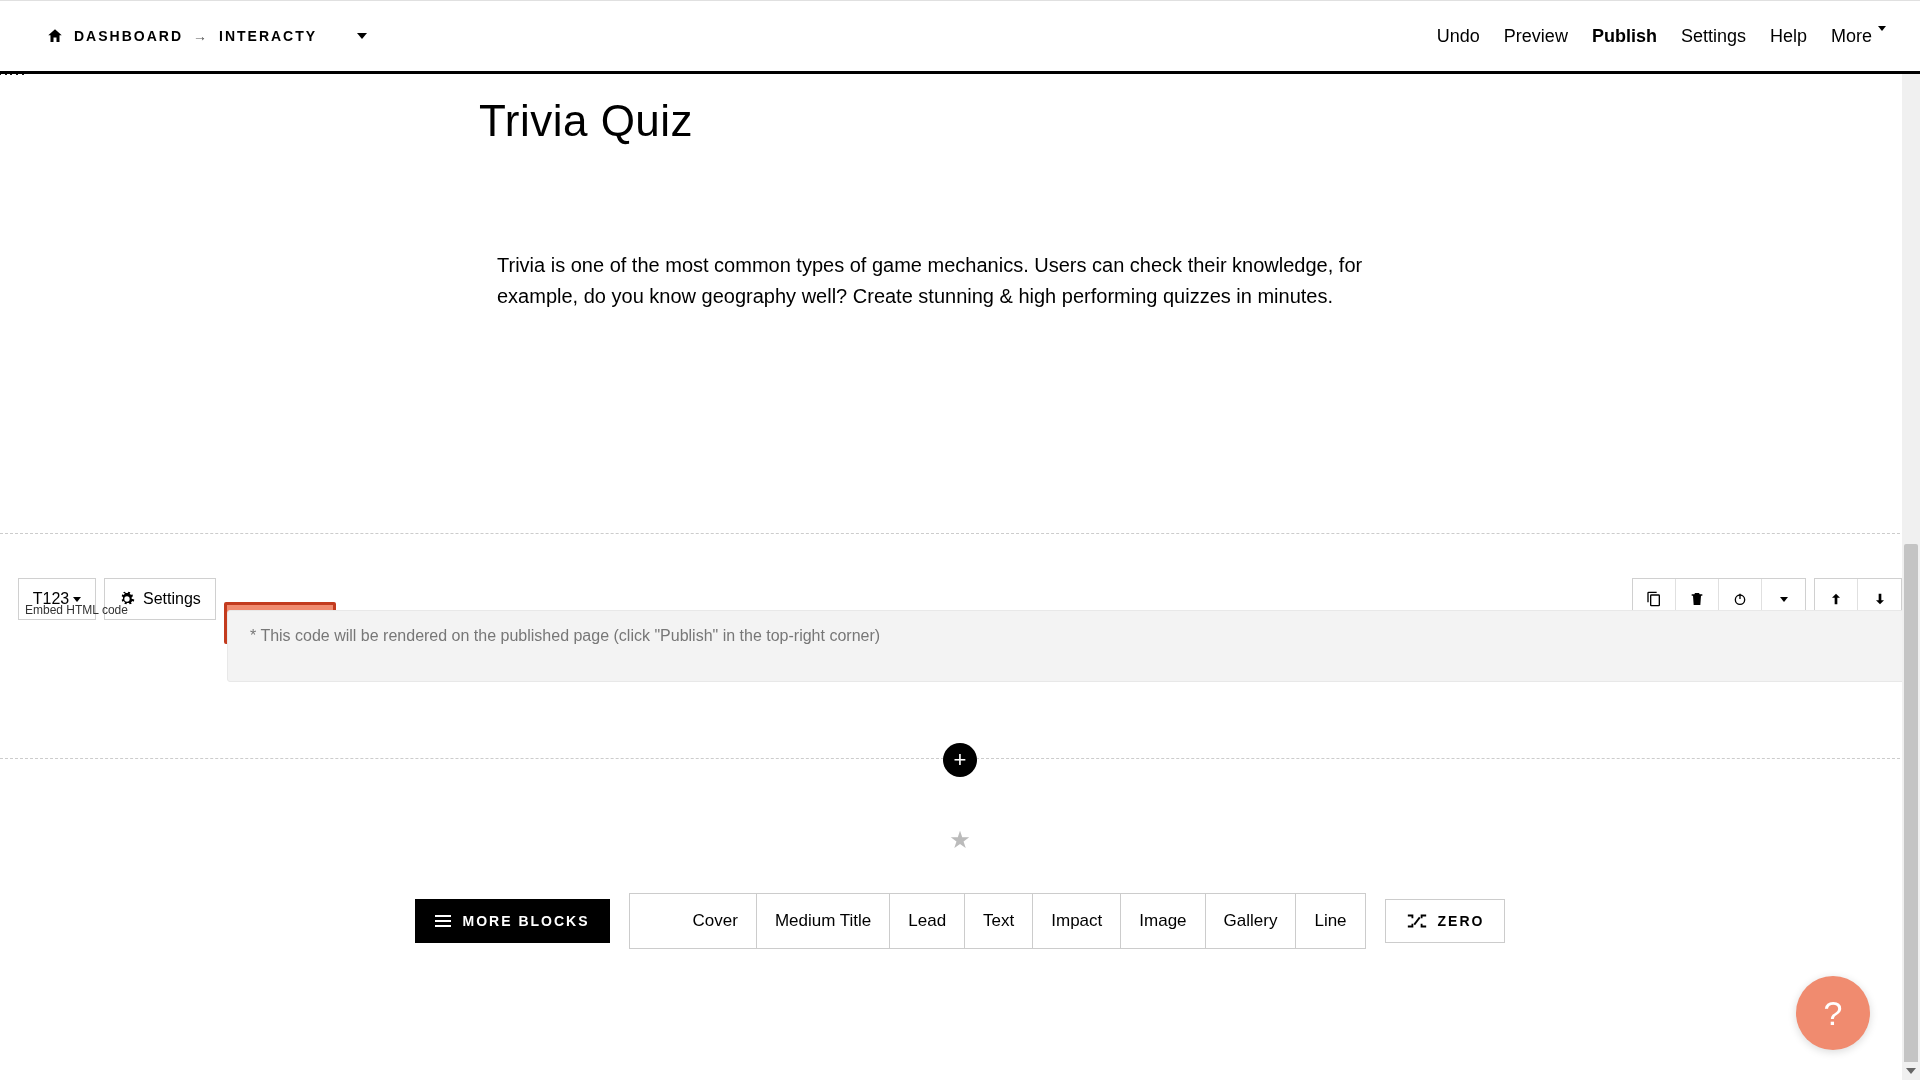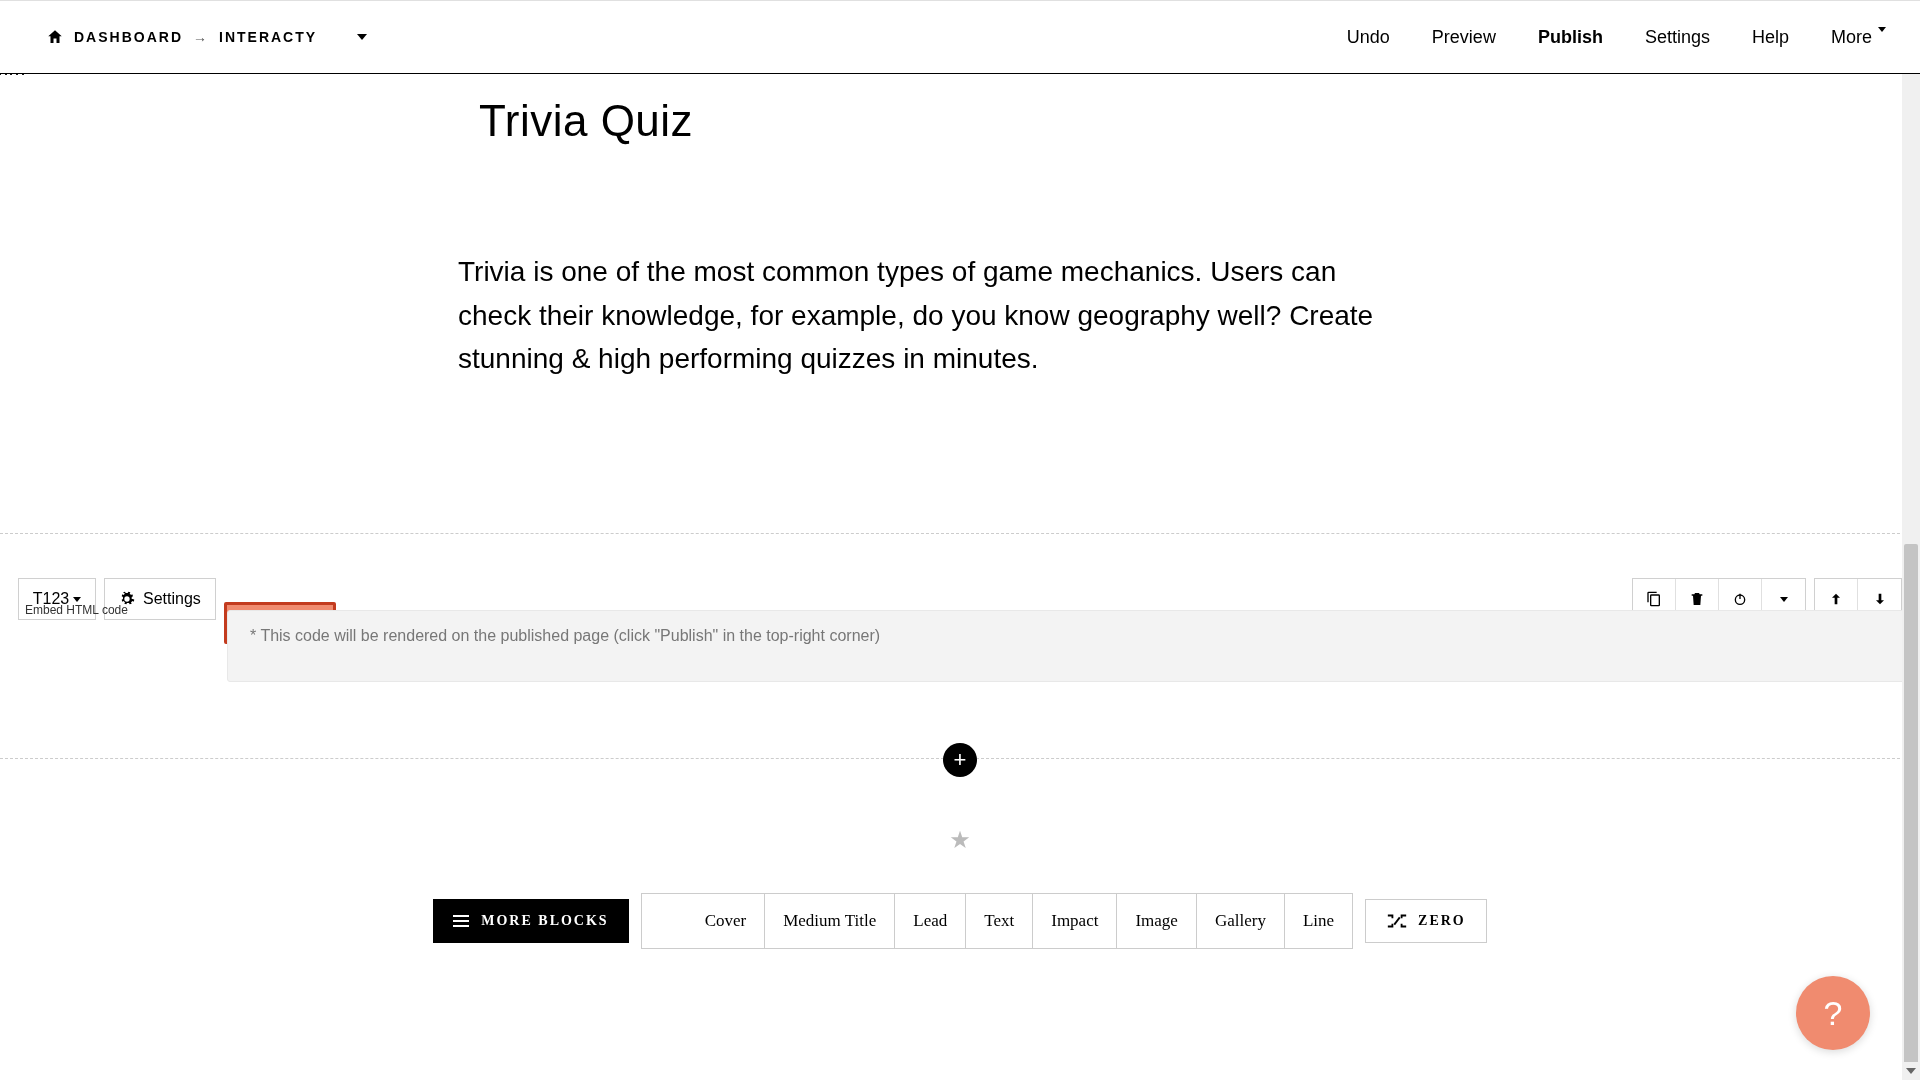--- a/index.html
+++ b/index.html
@@ -5,36 +5,36 @@
 * { margin: 0; padding: 0; box-sizing: border-box; }
 body { font-family: Arial, Helvetica, sans-serif; background: #fff; color: #000; width: 1920px; height: 1080px; overflow: hidden; position: relative; }
 
 
 .pattern { position: absolute; top: 0; left: 0; width: 26px; height: 75px; z-index: 0;
   background: repeating-linear-gradient(135deg, #000 0 1px, transparent 1px 4px),
               repeating-linear-gradient(45deg, #000 0 1px, transparent 1px 4px);
   opacity: 0.9; }
 
 
-.topbar { position: absolute; top: 0; left: 0; right: 0; height: 74px; border-top: 1px solid #e0e0e0; border-bottom: 1px solid #000000; display: flex; align-items: center; z-index: 2; background: #fff; }
+.topbar { position: absolute; top: 0; left: 0; right: 0; height: 74px; border-top: 1px solid #e0e0e0; border-bottom: 3px solid #000000; display: flex; align-items: center; z-index: 2; background: #fff; }
 .topbar-left { display: flex; align-items: center; margin-left: 46px; gap: 10px; }
 .home-icon svg { width: 18px; height: 18px; display: block; }
 .crumb { font-size: 14px; letter-spacing: 2px; font-weight: 700; text-transform: uppercase; }
 .arrow-long { font-size: 14px; letter-spacing: 2px; color: #555; }
 .dropdown-caret { width: 0; height: 0; border-left: 5px solid transparent; border-right: 5px solid transparent; border-top: 6px solid #000; margin-left: 30px; }
-.topbar-right { margin-left: auto; display: flex; align-items: center; gap: 42px; padding-right: 34px; }
+.topbar-right { margin-left: auto; display: flex; align-items: center; gap: 24px; padding-right: 34px; }
 .topbar-right .link { font-size: 18px; cursor: pointer; }
 .topbar-right .link.bold { font-weight: 700; }
 .more-wrap { display: flex; gap: 6px; }
 .more-caret { width: 0; height: 0; border-left: 4px solid transparent; border-right: 4px solid transparent; border-top: 5px solid #000; }
 
 
 .content { position: absolute; top: 74px; left: 0; right: 0; }
 .heading { position: absolute; top: 22px; left: 479px; font-size: 44px; font-weight: 400; letter-spacing: 0.5px; }
-.para { position: absolute; top: 176px; left: 458px; width: 940px; font-size: 28px; line-height: 1.56; color: #000; }
+.para { position: absolute; top: 176px; left: 497px; width: 940px; font-size: 20px; line-height: 1.56; color: #000; }
 
 
 .editor-section { position: absolute; top: 533px; left: 0; right: 0; }
 .dashed-top { border-top: 1px dashed #ccc; position: absolute; top: 0; left: 0; right: 0; }
 .dashed-bot { border-top: 1px dashed #ccc; position: absolute; top: 225px; left: 0; right: 0; }
 
 .toolbar-row { position: absolute; top: 21px; left: 18px; right: 18px; display: flex; align-items: center; }
 .btn-group-left { display: flex; gap: 8px; align-items: center; }
 .small-btn { border: 1px solid #d0d0d0; background: #fff; height: 42px; display: flex; align-items: center; justify-content: center; font-size: 16px; padding: 16px 14px; cursor: pointer; }
 .small-btn.t123 { width: 78px; gap: 4px; }
@@ -53,21 +53,21 @@
 
 .code-box { position: absolute; top: 77px; left: 227px; width: 1733px; height: 72px; background: #f3f3f3; border: 1px solid #e8e8e8; border-radius: 3px; padding: 16px 22px; font-size: 16px; color: #777; display: flex; align-items: flex-start; }
 
 
 .add-circle { position: absolute; top: 743px; left: 50%; transform: translateX(-50%); width: 34px; height: 34px; border-radius: 50%; background: #000; color: #fff; display: flex; align-items: center; justify-content: center; font-size: 22px; cursor: pointer; z-index: 3; }
 
 
 .star { position: absolute; top: 826px; left: 50%; transform: translateX(-50%); color: #bbb; font-size: 24px; }
 
 
-.blocks-row { position: absolute; top: 893px; left: 0; right: 0; display: flex; justify-content: center; gap: 12px; align-items: center; font-family: Liberation Serif, serif; }
+.blocks-row { position: absolute; top: 893px; left: 0; right: 0; display: flex; justify-content: center; gap: 19px; align-items: center; }
 .more-blocks { background: #000; color: #fff; height: 44px; padding: 0 20px; display: flex; align-items: center; gap: 12px; font-size: 14px; letter-spacing: 2px; font-weight: 700; cursor: pointer; }
 .burger { display: flex; flex-direction: column; gap: 3px; }
 .burger span { width: 16px; height: 2px; background: #fff; display: block; }
 .block-set { display: flex; border: 1px solid #ccc; height: 56px; overflow: hidden; padding-left: 45px; }
 .block-btn { padding: 0 18px; font-size: 17px; display: flex; align-items: center; border-right: 1px solid #ccc; cursor: pointer; background: #fff; }
 .block-btn:last-child { border-right: none; }
 .zero-btn { border: 1px solid #ccc; height: 44px; padding: 0 20px; display: flex; align-items: center; gap: 10px; font-size: 14px; letter-spacing: 2px; font-weight: 700; cursor: pointer; }
 
 
 .help-bubble { position: absolute; bottom: 30px; right: 50px; width: 74px; height: 74px; border-radius: 50%; background: #f08b6f; display: flex; align-items: center; justify-content: center; color: #fff; font-size: 34px; cursor: pointer; box-shadow: 0 2px 8px rgba(0,0,0,0.15); }

